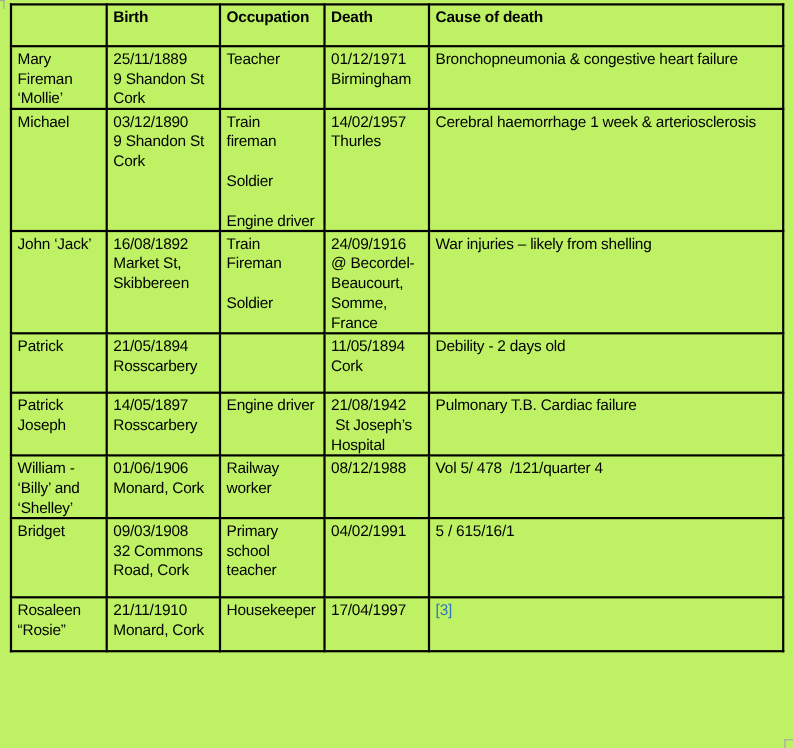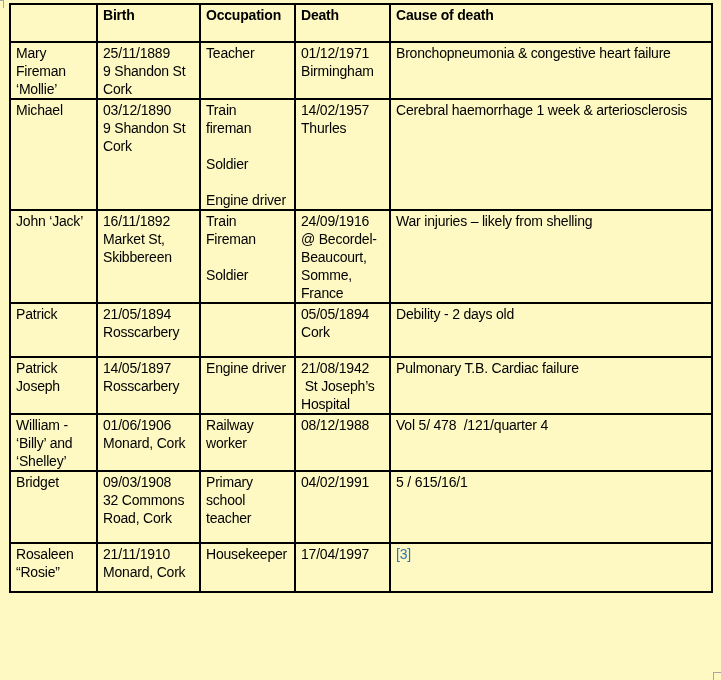--- a/index.html
+++ b/index.html
@@ -5,21 +5,21 @@
   html, body {
     margin: 0; padding: 0;
     width: 721px; height: 680px;
     background: #ffffff;
     overflow: hidden;
     font-family: "Liberation Sans", sans-serif;
   }
   .doc-canvas {
     position: relative;
     width: 721px; height: 680px;
-    background: #fef9c3;
+    background: #bef264;
   }
   table.family-table {
     position: absolute;
     left: 9px; top: 3px;
     border-collapse: collapse;
     table-layout: fixed;
     width: 702px;
   }
   .family-table td, .family-table th {
     border: 2px solid #000000;
@@ -93,40 +93,40 @@
 
 Soldier
 
 Engine driver</td>
       <td>14/02/1957
 Thurles</td>
       <td>Cerebral haemorrhage 1 week &amp; arteriosclerosis</td>
     </tr>
     <tr style="height:91px">
       <td>John ‘Jack’</td>
-      <td>16/11/1892
+      <td>16/08/1892
 Market St,
 Skibbereen</td>
       <td>Train
 Fireman
 
 Soldier</td>
       <td>24/09/1916
 @ Becordel-
 Beaucourt,
 Somme,
 France</td>
       <td>War injuries – likely from shelling</td>
     </tr>
     <tr style="height:54px">
       <td>Patrick</td>
       <td>21/05/1894
 Rosscarbery</td>
       <td></td>
-      <td>05/05/1894
+      <td>11/05/1894
 Cork</td>
       <td>Debility - 2 days old</td>
     </tr>
     <tr style="height:51px">
       <td>Patrick
 Joseph</td>
       <td>14/05/1897
 Rosscarbery</td>
       <td>Engine driver</td>
       <td>21/08/1942

